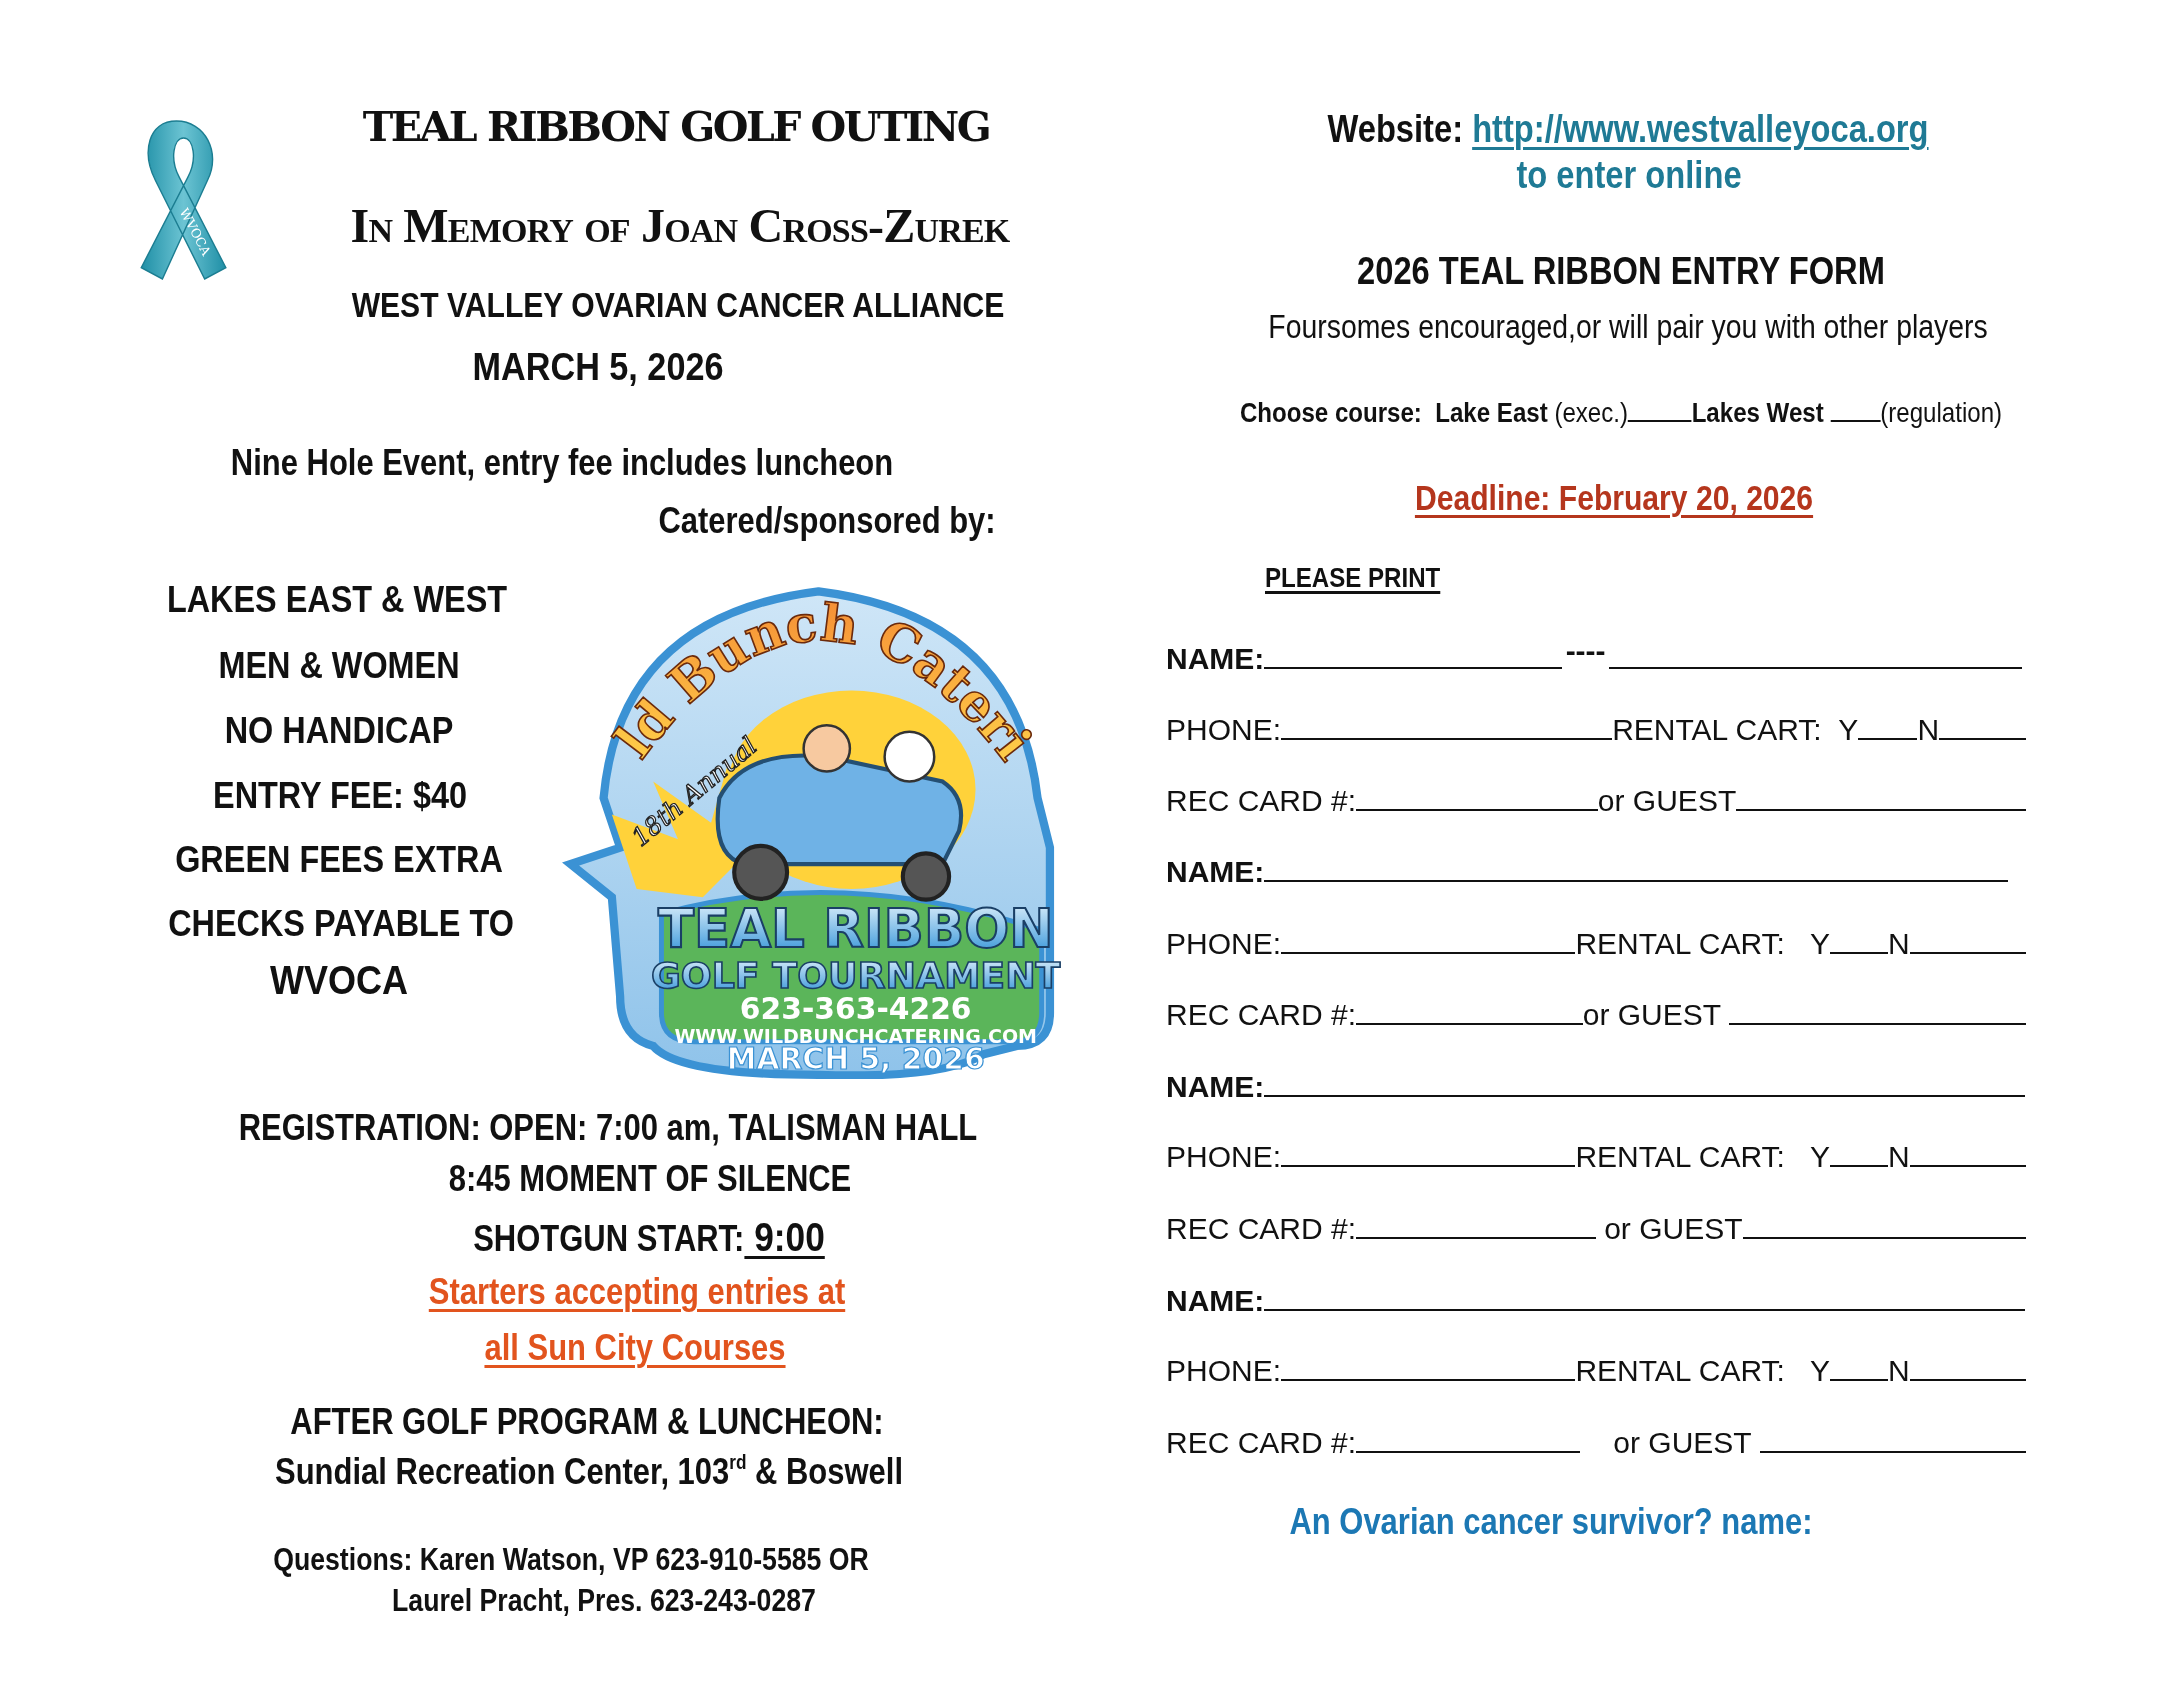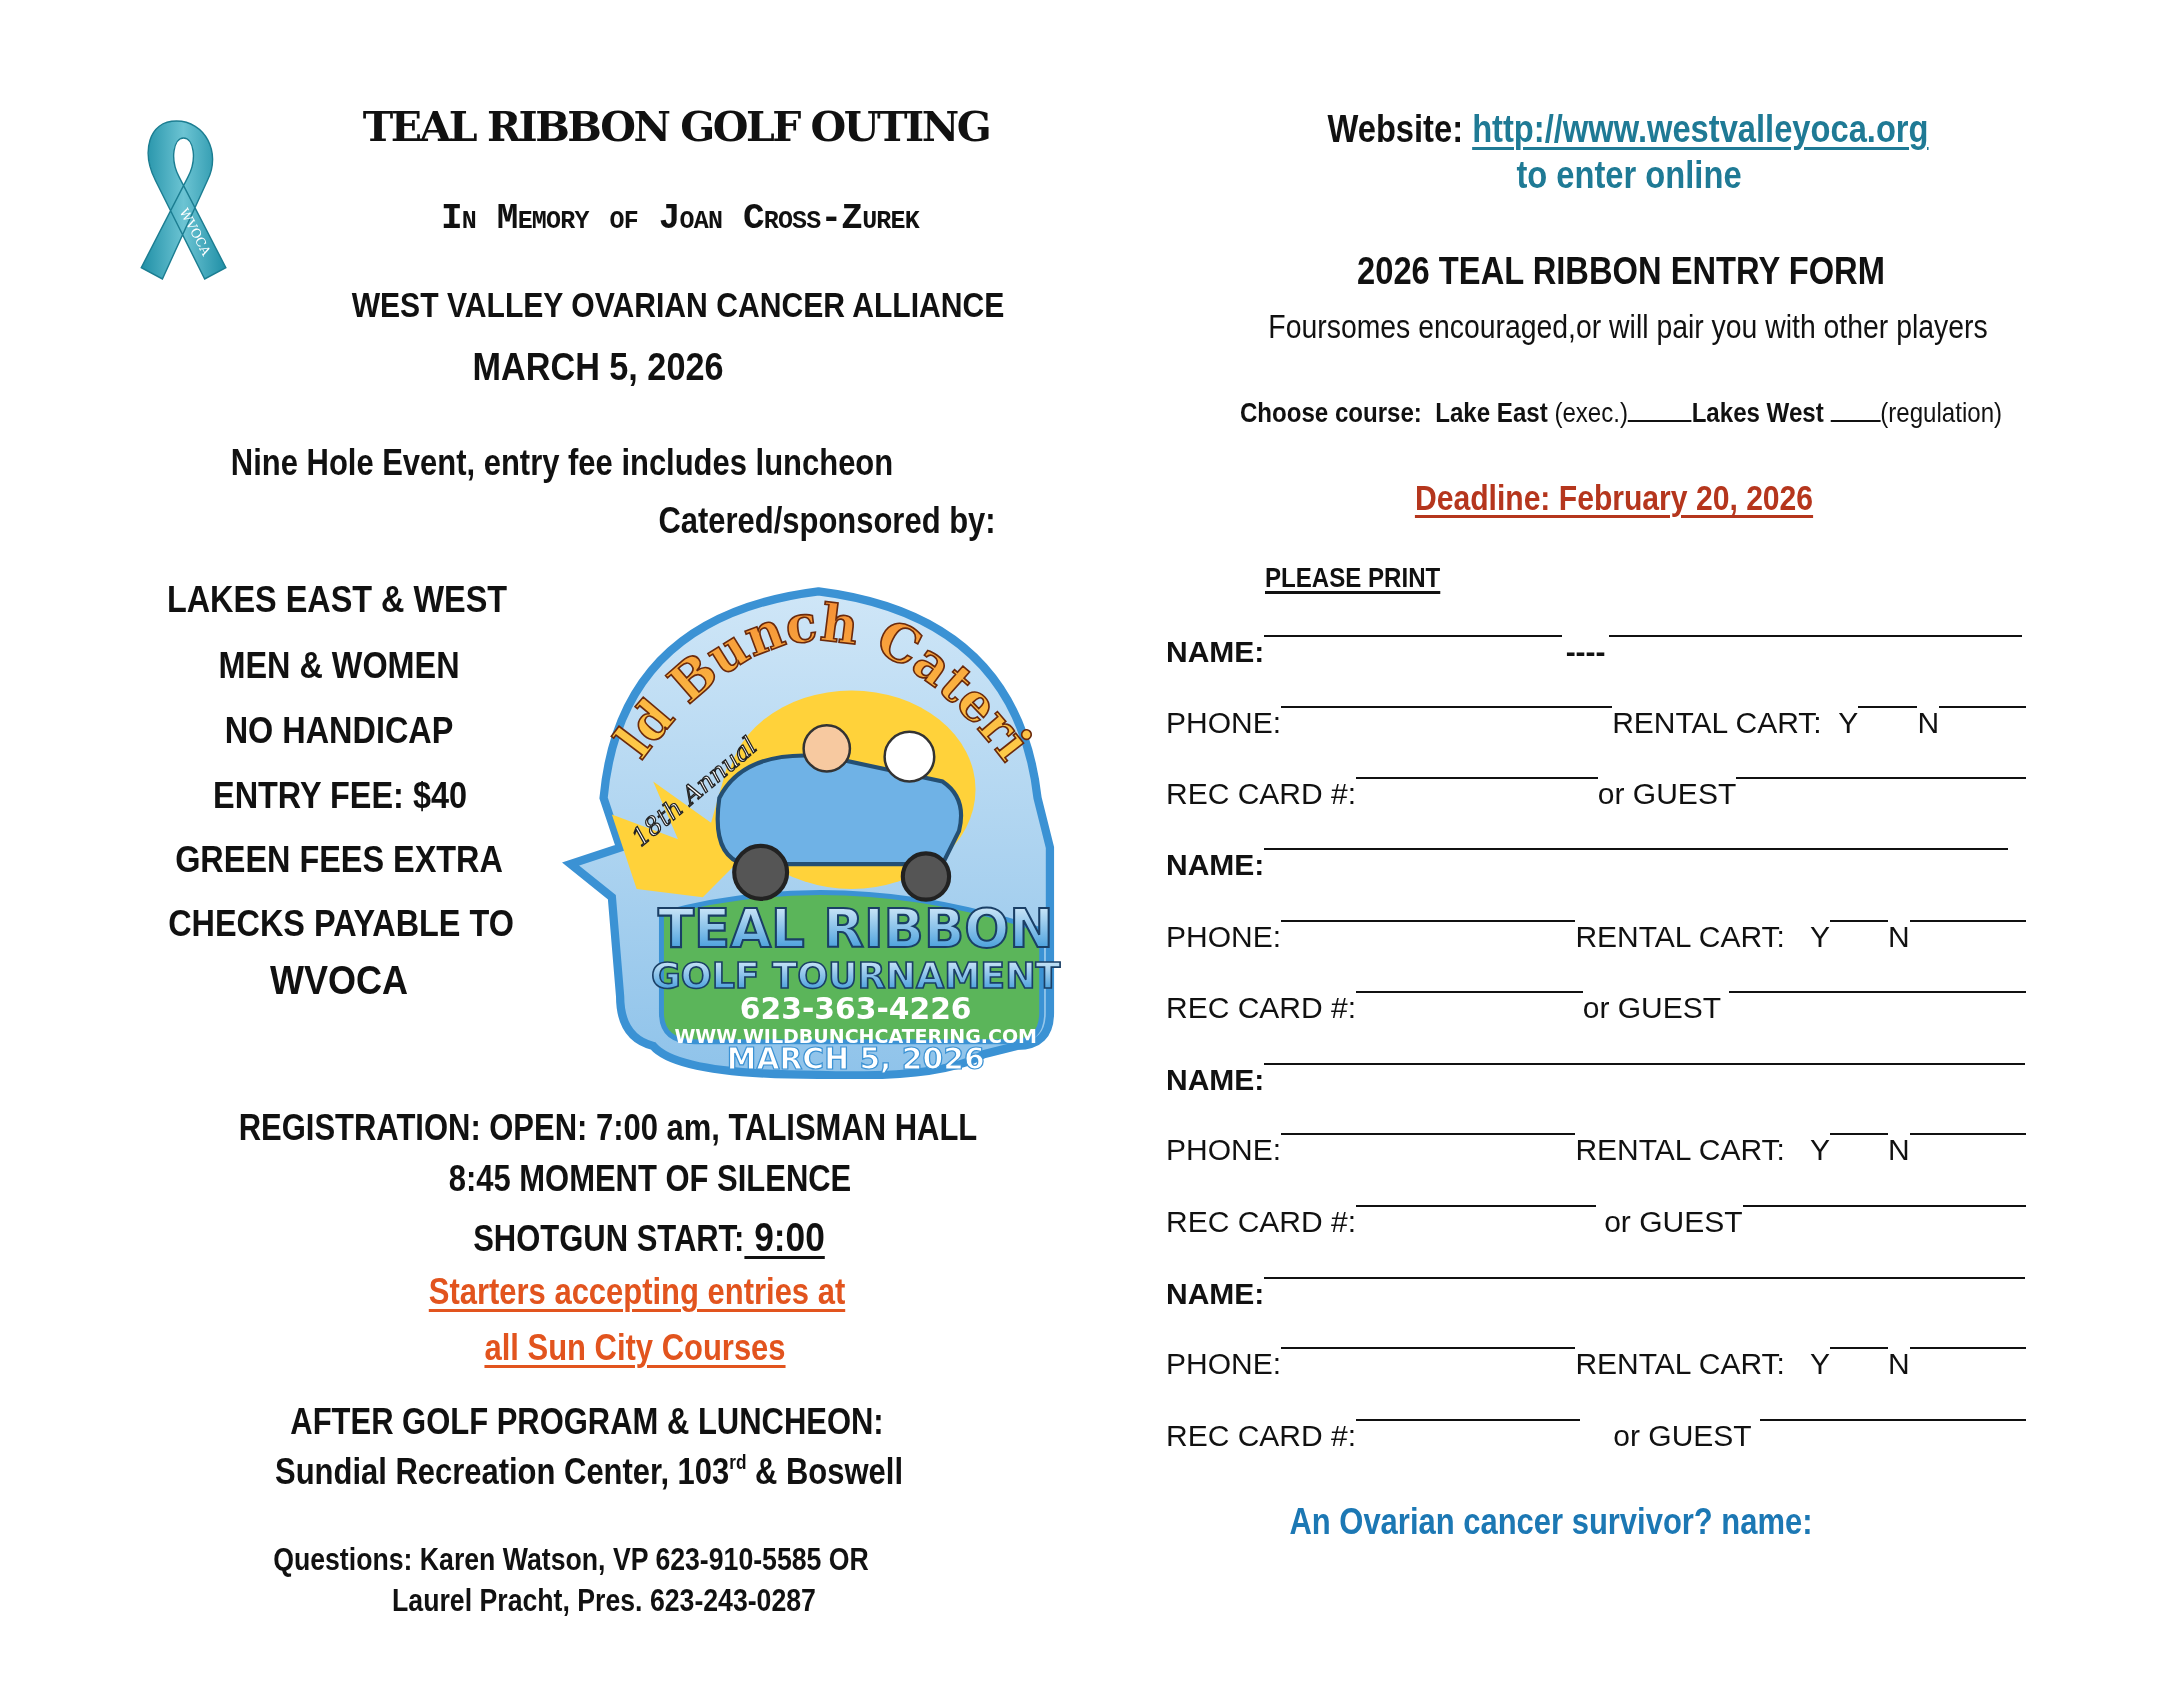--- a/index.html
+++ b/index.html
@@ -3,21 +3,21 @@
 <meta charset="utf-8">
 <style>
   html, body { margin:0; padding:0; background:#ffffff; }
   body { width:2183px; height:1687px; position:relative; overflow:hidden;
          font-family:"Liberation Sans", "DejaVu Sans", sans-serif; color:#111; }
   .abs { position:absolute; white-space:nowrap; }
   .center { transform:translateX(-50%); }
 
   
   #title { left:676px; top:103px; font-family:"DejaVu Serif", serif; font-weight:bold; font-size:41px; letter-spacing:-2.5px; }
-  #memory { left:680px; top:198px; font-family:Liberation Mono, monospace; font-weight:bold; font-size:36px; font-variant:small-caps; letter-spacing:-0.8px; }
+  #memory { left:680px; top:198px; font-family:Liberation Serif, serif; font-weight:bold; font-size:48px; font-variant:small-caps; letter-spacing:-0.8px; }
   #alliance { left:678px; top:285px; font-size:35px; font-weight:bold; transform:translateX(-50%) scaleX(0.86); }
   #date { left:598px; top:346px; font-size:38px; font-weight:bold; transform:translateX(-50%) scaleX(0.9); }
 
   #ribbon { left:106px; top:108px; width:141px; height:215px; }
 
   #nine { left:562px; top:442px; font-size:36px; font-weight:bold; transform:translateX(-50%) scaleX(0.86); }
   #catered { left:827px; top:500px; font-size:36px; font-weight:bold; transform:translateX(-50%) scaleX(0.86); }
 
   .list-item { font-size:36px; font-weight:bold; transform:translateX(-50%) scaleX(0.9); }
 
@@ -31,21 +31,21 @@
   
   #website-line { left:1628px; top:108px; font-size:38px; font-weight:bold; transform:translateX(-50%) scaleX(0.86); }
   #website-link { color:#1f7a95; text-decoration:underline; text-decoration-thickness:2.5px; text-underline-offset:5px; }
   #enter-online { left:1629px; top:154px; font-size:38px; font-weight:bold; color:#1f7a95; transform:translateX(-50%) scaleX(0.86); }
   #form-title { left:1621px; top:250px; font-size:38px; font-weight:bold; transform:translateX(-50%) scaleX(0.86); }
   #foursomes { left:1628px; top:308px; font-size:33px; transform:translateX(-50%) scaleX(0.86); }
   #choose { left:1621px; top:397px; font-size:28px; transform:translateX(-50%) scaleX(0.86); }
   #deadline { left:1614px; top:478px; font-size:35px; font-weight:bold; color:#b5361d; text-decoration:underline; text-decoration-thickness:2.5px; text-underline-offset:5px; transform:translateX(-50%) scaleX(0.86); }
   #please-print { left:1265px; top:562px; font-size:28px; font-weight:bold; text-decoration:underline; text-decoration-thickness:2.5px; text-underline-offset:4.1px; transform:scaleX(0.86); transform-origin:left; }
 
-  .row { position:absolute; left:1166px; width:860px; height:41px; display:flex; align-items:flex-start; font-size:30px; white-space:nowrap; }
+  .row { position:absolute; left:1166px; width:860px; height:41px; display:flex; align-items:flex-end; font-size:30px; white-space:nowrap; }
   .row .lbl { transform-origin:left; }
   .row.name .lbl { font-weight:bold; }
   .line { border-bottom:2.5px solid #111; height:0; margin-bottom:6.6px; }
   .gap { display:inline-block; }
   .txt { padding:0 3.3px; }
 
   #survivor { left:1551px; top:1501px; font-size:36px; font-weight:bold; color:#1c78b4; transform:translateX(-50%) scaleX(0.86); }
 </style>
 </head>
 <body>

